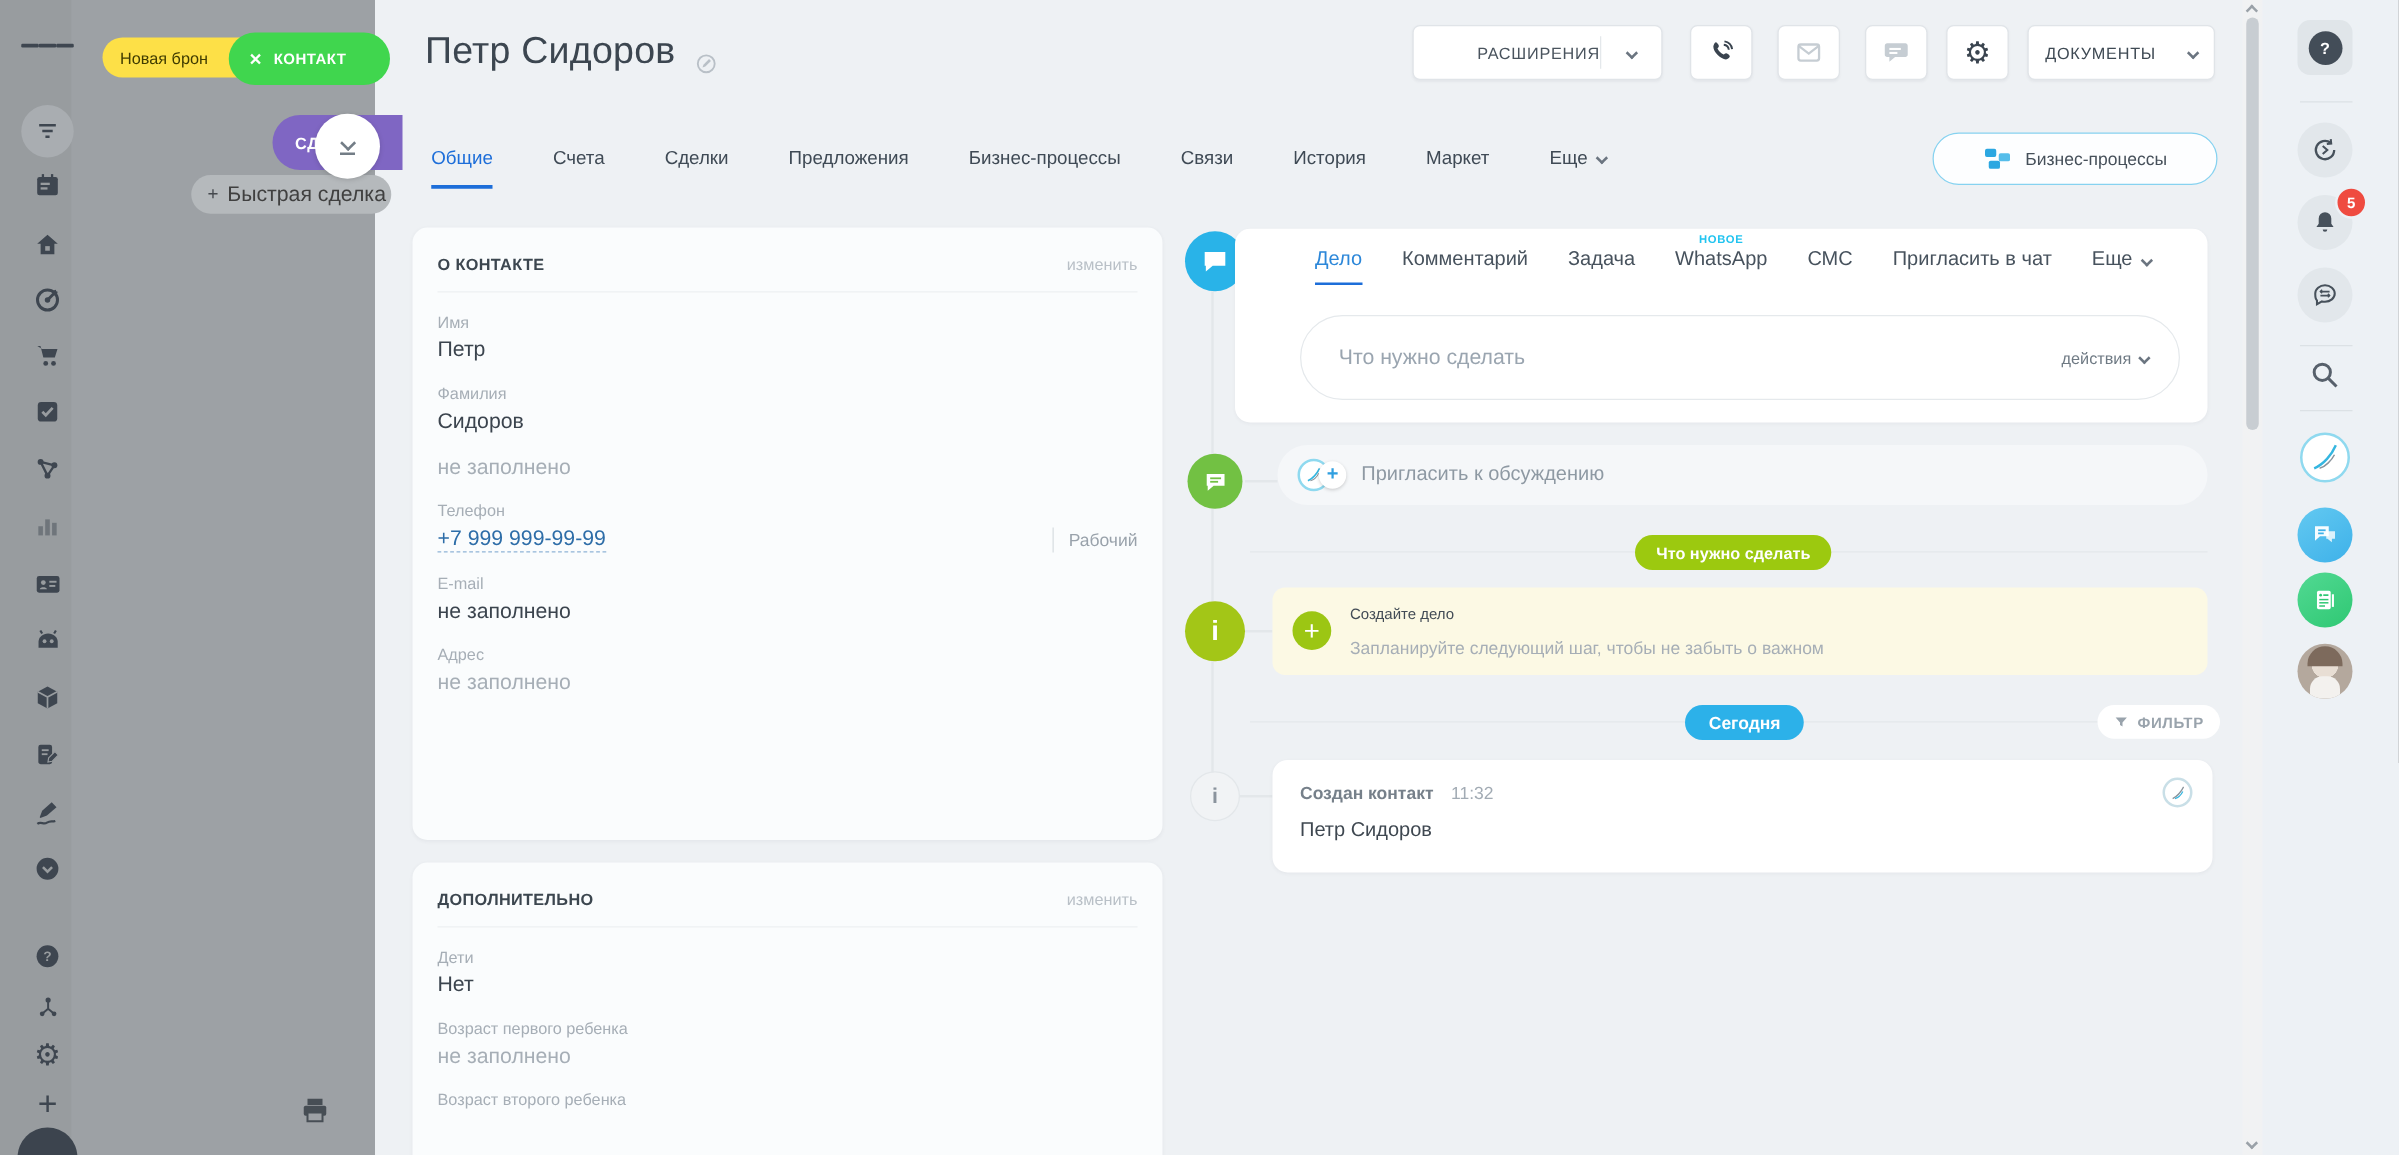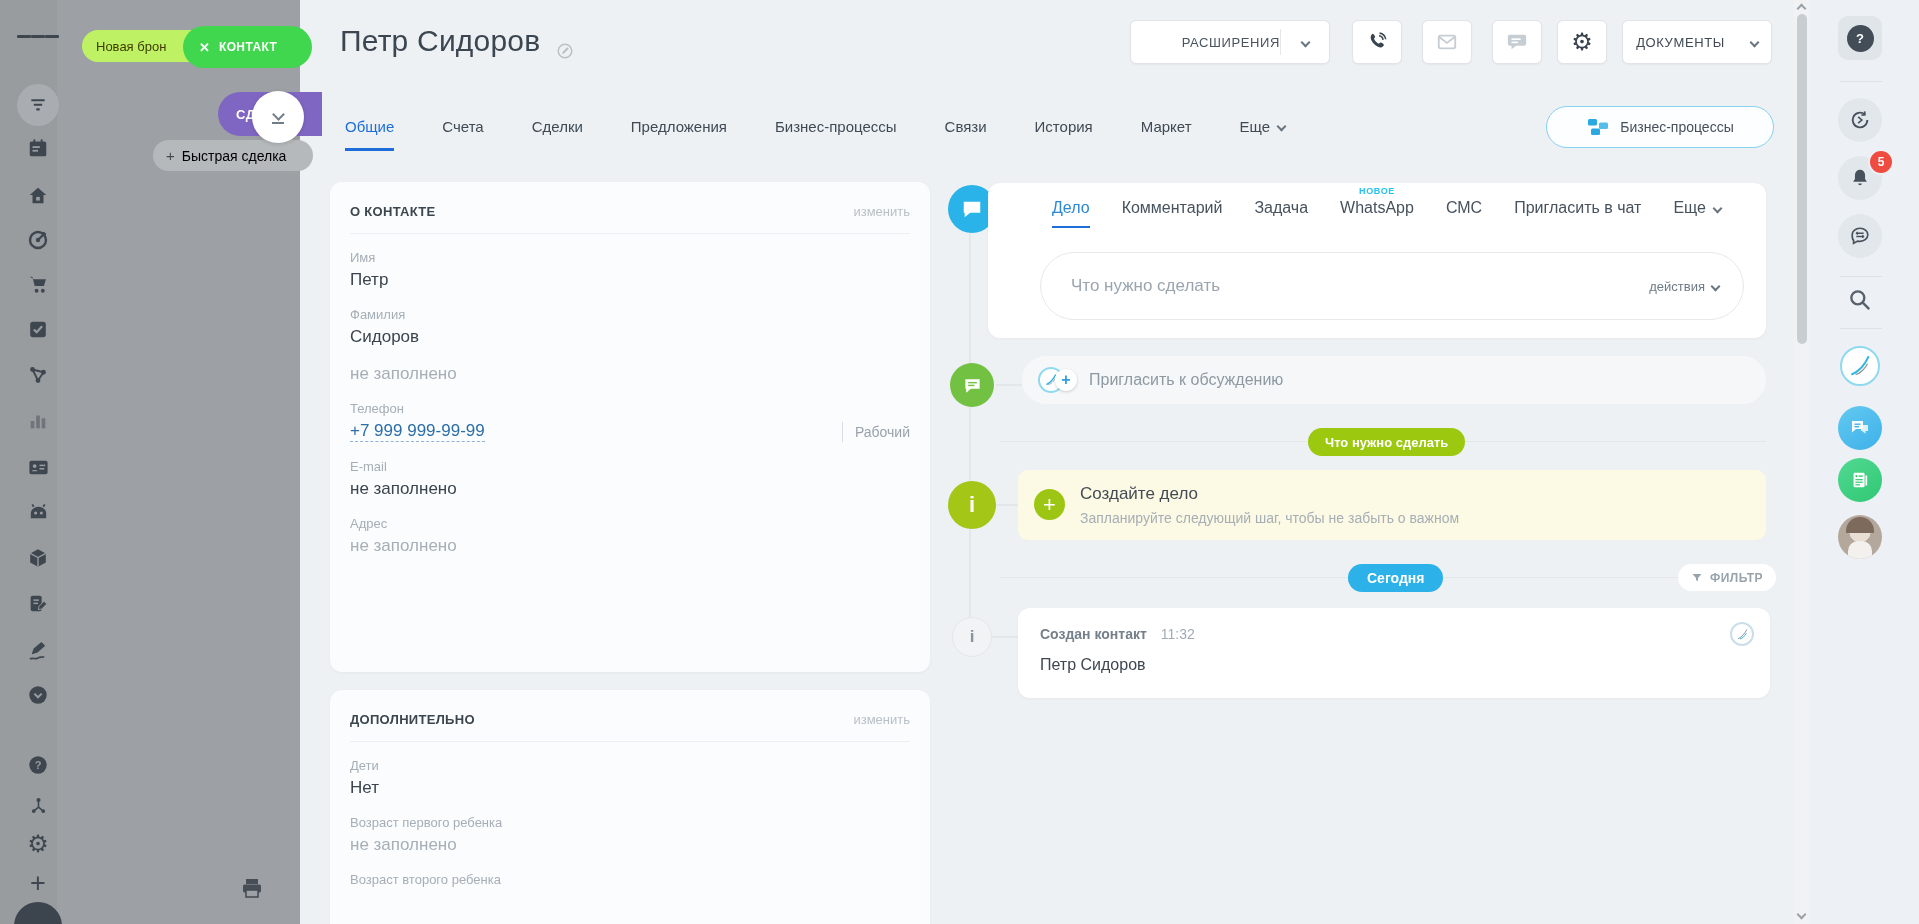--- a/index.html
+++ b/index.html
@@ -196,37 +196,37 @@
   </div>
 
   <div class="abs" style="left:240px;top:876px;color:#474e55;">
     <svg width="24" height="24" viewBox="0 0 24 24" fill="currentColor">
         <rect x="6" y="3" width="12" height="5"></rect>
         <rect x="3" y="8.5" width="18" height="8" rx="1.5"></rect>
         <rect x="6" y="14" width="12" height="7" fill="#9da1a5" stroke="currentColor" stroke-width="1.6"></rect>
       </svg>
   </div>
 
-  <div class="chip" style="left:82px;top:30px;width:126px;height:32px;border-radius:16px;background:#bef264;padding-left:14px;z-index:3;">
+  <div class="chip" style="left:82px;top:30px;width:126px;height:32px;border-radius:16px;background:#fde047;padding-left:14px;z-index:3;">
     <span style="font-size:13px;color:#403c00;">Новая брон</span>
   </div>
   <div class="chip" style="left:183px;top:26px;width:113px;height:42px;border-radius:21px;background:#40d64e;padding-left:16px;gap:9px;z-index:4;">
     <span style="font-size:13px;font-weight:bold;color:#fff;">✕</span>
     <span style="font-size:12px;font-weight:bold;color:#fff;letter-spacing:.4px;">КОНТАКТ</span>
   </div>
   <div class="chip" style="left:218px;top:92px;width:86px;height:44px;border-radius:22px 0 0 22px;background:#7f66c3;padding-left:18px;z-index:5;">
     <span style="font-size:13px;font-weight:bold;color:#fff;letter-spacing:.5px;">СД</span>
   </div>
   <div class="abs" style="left:252px;top:91px;width:52px;height:52px;border-radius:50%;background:#fff;box-shadow:0 1px 4px rgba(0,0,0,.15);z-index:6;display:flex;flex-direction:column;align-items:center;justify-content:center;gap:1px;">
     <span class="chev" style="border-color:#737d86;"></span>
     <span style="width:12px;height:2px;background:#737d86;margin-top:2px;"></span>
   </div>
   <div class="chip" style="left:153px;top:140px;width:147px;height:31px;border-radius:16px;background:#b5b9bc;padding-left:13px;gap:7px;z-index:3;">
     <span style="font-size:15px;color:#45494e;">+</span>
-    <span style="font-size:14px;color:#000000;">Быстрая сделка</span>
+    <span style="font-size:17px;color:#404040;">Быстрая сделка</span>
   </div>
 
   <div class="abs main">
 
     <div class="abs pagetitle" style="left:40px;top:24px;">Петр Сидоров</div>
     <div class="abs" style="left:256px;top:42px;color:#b9c0c7;">
       <svg width="18" height="18" viewBox="0 0 24 24" fill="currentColor">
           <circle cx="12" cy="12" r="9" fill="none" stroke="currentColor" stroke-width="2"></circle>
           <path d="M8 16l1-3 6-6 2 2-6 6z"></path>
         </svg>
@@ -399,21 +399,21 @@
           </svg>
       </span>
       <span style="width:22px;height:22px;border-radius:50%;background:#fff;box-shadow:0 1px 3px rgba(0,0,0,.18);display:flex;align-items:center;justify-content:center;color:#2f9fe0;font-size:16px;font-weight:bold;margin-left:-9px;z-index:2;">+</span>
       <span style="font-size:16px;color:#8e99a3;margin-left:12px;">Пригласить к обсуждению</span>
     </div>
 
     <div class="pill" style="left:1008px;top:428px;height:28px;padding:0 17px;background:#9cc90f;font-size:13px;">Что нужно сделать</div>
 
     <div class="cream" style="left:718px;top:470px;width:748px;height:70px;">
       <div class="tl-circle" style="left:16px;top:19px;width:31px;height:31px;background:#9cc613;color:#fff;font-size:22px;font-weight:300;">+</div>
-      <div class="abs" style="left:62px;top:14px;font-size:17px;color:#434c56;">Создайте дело</div>
+      <div class="abs" style="left:62px;top:14px;font-size:12px;color:#434c56;">Создайте дело</div>
       <div class="abs" style="left:62px;top:40px;font-size:14px;color:#a6aeb6;">Запланируйте следующий шаг, чтобы не забыть о важном</div>
     </div>
 
     <div class="pill" style="left:1048px;top:564px;height:28px;padding:0 19px;background:#2cb1e9;font-size:14px;">Сегодня</div>
     <div class="filterchip" style="left:1378px;top:564px;height:27px;">
       <svg width="12" height="12" viewBox="0 0 24 24" fill="currentColor">
           <path d="M3 4h18l-7 8v6.5L10 16v-4z"></path>
         </svg>
       <span>ФИЛЬТР</span>
     </div>

